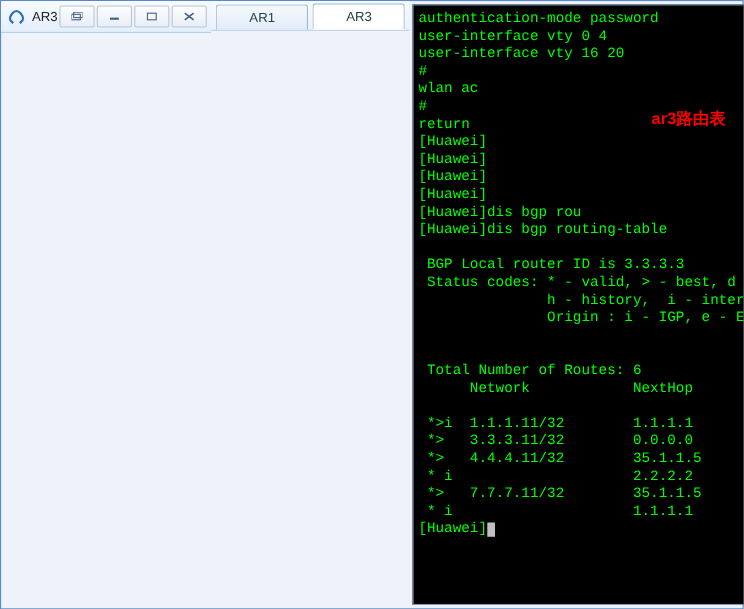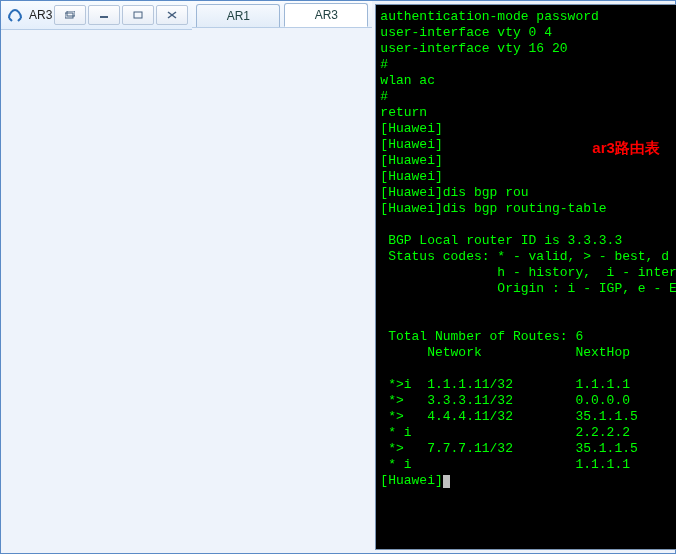--- a/index.html
+++ b/index.html
@@ -114,21 +114,20 @@
   }
   .overlay-label {
     position: absolute;
     color: #ff0000;
     font-family: "Microsoft YaHei","SimSun",sans-serif;
     font-size: 15px;
     font-weight: bold;
     top: 94px;
     left: 216px;
     pointer-events: none;
-    margin-top: 40px;
   }
   .cursor {
     display:inline-block;
     width:7px;height:13px;
     background:#c0c0c0;
     vertical-align: text-bottom;
   }
 </style>
 </head>
 <body>

